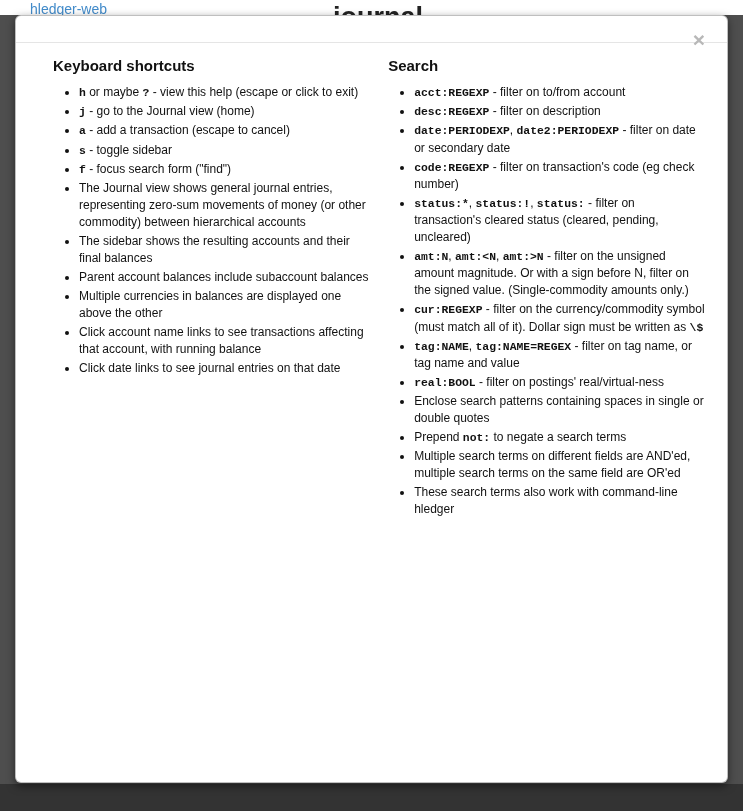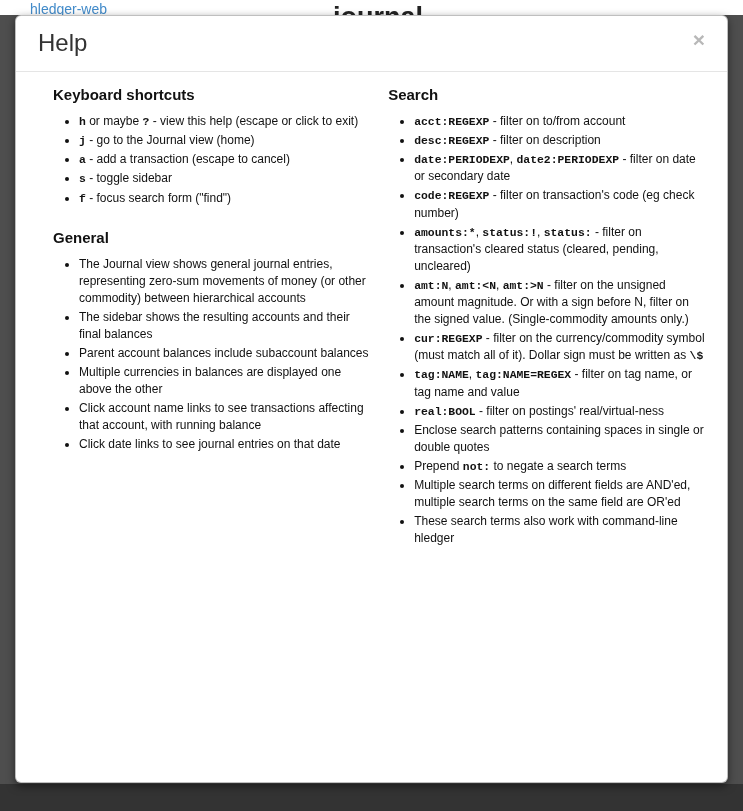--- a/index.html
+++ b/index.html
@@ -91,51 +91,49 @@
 <div class="page-top">
   <a href="#" class="brand-link">hledger-web</a>
   <span class="bg-page-title">journal</span>
 </div>
 
 <div class="backdrop"></div>
 <div class="bottom-strip"></div>
 
 <div class="modal">
   <div class="modal-header">
-    <h2 class="modal-title">Help</h2>
     <button class="close-btn">×</button>
   </div>
   <div class="modal-body">
     <div class="help-col">
         <h3 class="section-heading">Keyboard shortcuts</h3>
         <ul class="help-list">
           <li><code>h</code><span> or maybe </span><code>?</code><span> - view this help (escape or click to exit)</span></li>
           <li><code>j</code><span> - go to the Journal view (home)</span></li>
           <li><code>a</code><span> - add a transaction (escape to cancel)</span></li>
           <li><code>s</code><span> - toggle sidebar</span></li>
           <li><code>f</code><span> - focus search form ("find")</span></li>
         </ul>
-        <h3 class="section-heading">General</h3>
         <ul class="help-list">
           <li><span>The Journal view shows general journal entries, representing zero-sum movements of money (or other commodity) between hierarchical accounts</span></li>
           <li><span>The sidebar shows the resulting accounts and their final balances</span></li>
           <li><span>Parent account balances include subaccount balances</span></li>
           <li><span>Multiple currencies in balances are displayed one above the other</span></li>
           <li><span>Click account name links to see transactions affecting that account, with running balance</span></li>
           <li><span>Click date links to see journal entries on that date</span></li>
         </ul>
       </div>
     <div class="help-col">
         <h3 class="section-heading">Search</h3>
         <ul class="help-list">
           <li><code>acct:REGEXP</code><span> - filter on to/from account</span></li>
           <li><code>desc:REGEXP</code><span> - filter on description</span></li>
           <li><code>date:PERIODEXP</code><span>, </span><code>date2:PERIODEXP</code><span> - filter on date or secondary date</span></li>
           <li><code>code:REGEXP</code><span> - filter on transaction's code (eg check number)</span></li>
-          <li><code>amounts:*</code><span>, </span><code>status:!</code><span>, </span><code>status:</code><span> - filter on transaction's cleared status (cleared, pending, uncleared)</span></li>
+          <li><code>status:*</code><span>, </span><code>status:!</code><span>, </span><code>status:</code><span> - filter on transaction's cleared status (cleared, pending, uncleared)</span></li>
           <li><code>amt:N</code><span>, </span><code>amt:&lt;N</code><span>, </span><code>amt:&gt;N</code><span> - filter on the unsigned amount magnitude. Or with a sign before N, filter on the signed value. (Single-commodity amounts only.)</span></li>
           <li><code>cur:REGEXP</code><span> - filter on the currency/commodity symbol (must match all of it). Dollar sign must be written as </span><code>\$</code></li>
           <li><code>tag:NAME</code><span>, </span><code>tag:NAME=REGEX</code><span> - filter on tag name, or tag name and value</span></li>
           <li><code>real:BOOL</code><span> - filter on postings' real/virtual-ness</span></li>
           <li><span>Enclose search patterns containing spaces in single or double quotes</span></li>
           <li><span>Prepend </span><code>not:</code><span> to negate a search terms</span></li>
           <li><span>Multiple search terms on different fields are AND'ed, multiple search terms on the same field are OR'ed</span></li>
           <li><span>These search terms also work with command-line hledger</span></li>
         </ul>
       </div>

